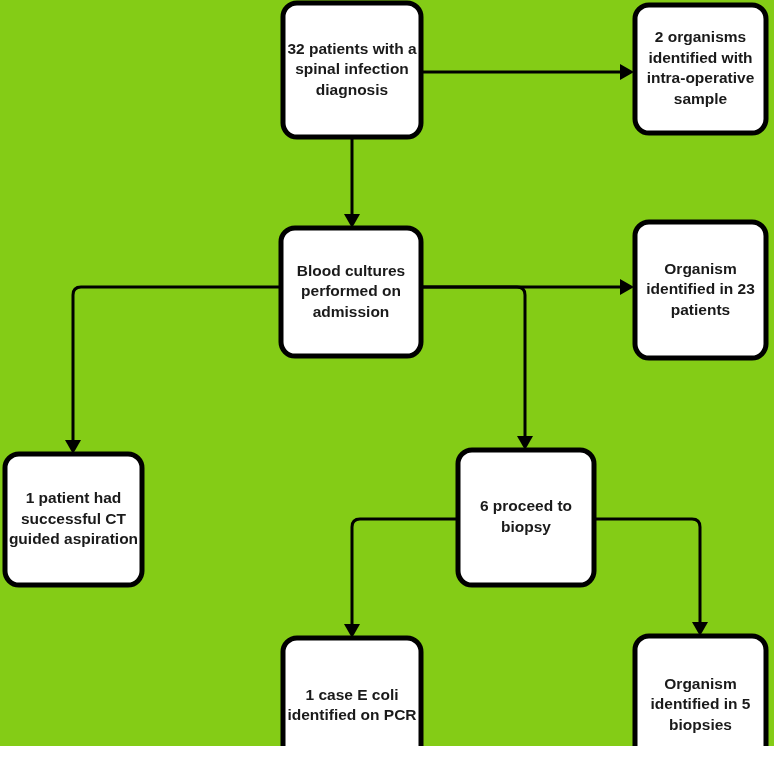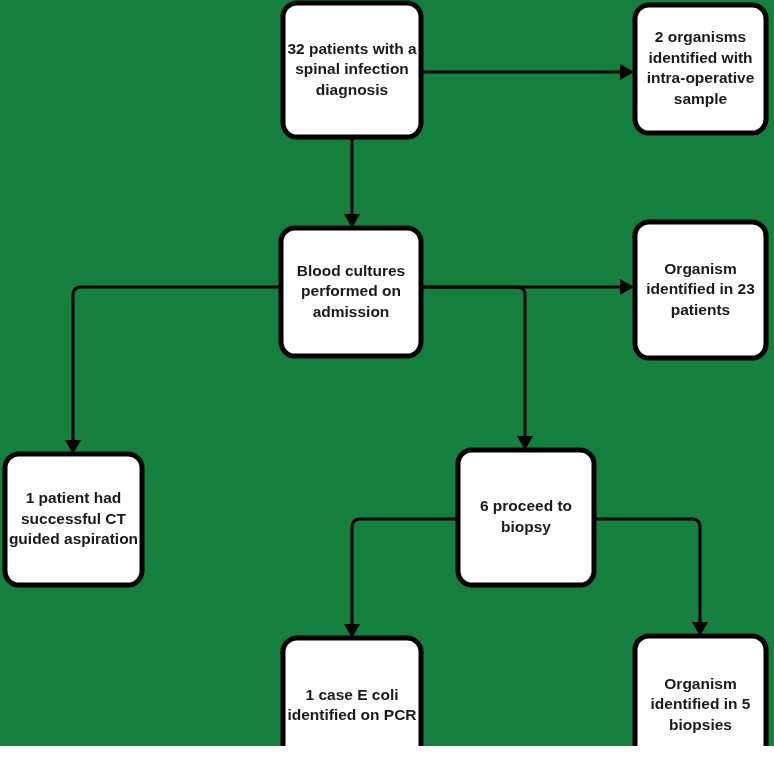--- a/index.html
+++ b/index.html
@@ -4,21 +4,21 @@
 <style>
   html, body {
     margin: 0;
     padding: 0;
     background: #ffffff;
   }
   #chart-root {
     position: relative;
     width: 774px;
     height: 746px;
-    background: #15803d;
+    background: #84cc16;
     overflow: hidden;
     font-family: "Liberation Sans", sans-serif;
   }
   svg#flowchart {
     display: block;
     width: 774px;
     height: 774px;
   }
   .node-box {
     fill: #ffffff;

